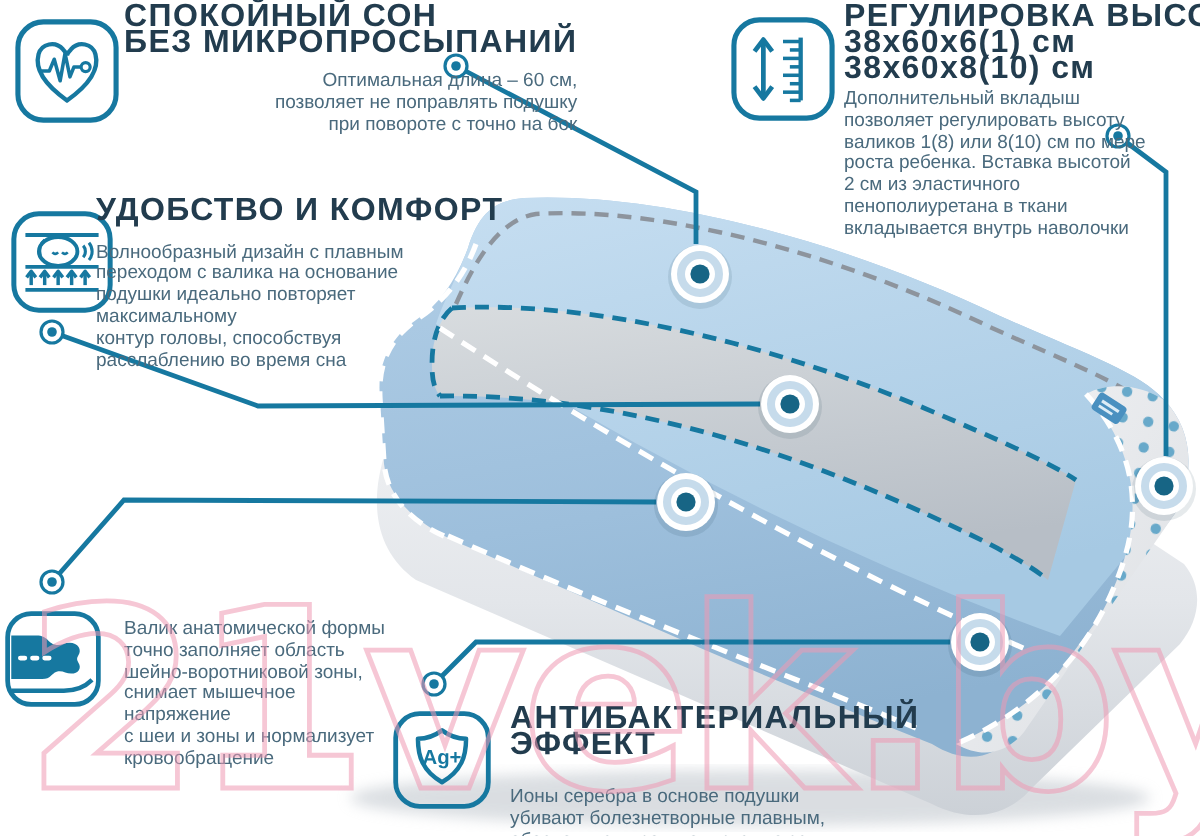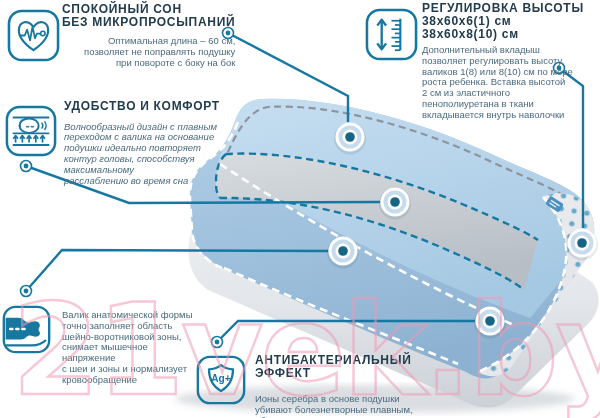--- a/index.html
+++ b/index.html
@@ -1,21 +1,21 @@
 <!DOCTYPE html>
 <html style="--accent: #1678a0; --title-color: #223c4e; --desc-color: #4a6a7d; --wm-color: #ef9ab4;"><head>
 <meta charset="utf-8">
 <style>
   html,body{margin:0;padding:0;background:#fff;}
   #canvas{position:relative;width:600px;height:418px;background:#fff;overflow:hidden;
           font-family:"Liberation Sans",sans-serif;}
   #canvas svg{display:block;}
   .layer{position:absolute;left:0;top:0;}
   .feature{position:absolute;}
-  .f-title{font-size:12px;font-weight:700;letter-spacing:.7px;line-height:12.6px;
+  .f-title{font-size:16px;font-weight:700;letter-spacing:.7px;line-height:12.6px;
            color:var(--title-color);white-space:nowrap;}
   .f-desc{font-size:9.5px;line-height:10.8px;color:var(--desc-color);}
   .f-desc div{white-space:nowrap;}
   .icon-box{position:absolute;}
   .wm{position:absolute;left:0;top:0;pointer-events:none;}
   .wm text{font-family:"DejaVu Sans",sans-serif;font-weight:700;}
 </style>
 </head>
 <body>
 
@@ -145,21 +145,21 @@
     </svg>
   </div>
   <div class="feature" style="left:62px;top:3px;">
     <div class="f-title">
       <div>СПОКОЙНЫЙ СОН</div>
       <div>БЕЗ МИКРОПРОСЫПАНИЙ</div>
     </div>
     <div class="f-desc" style="margin-top:8px;text-align:right;">
         <div>Оптимальная длина – 60 см,</div>
         <div>позволяет не поправлять подушку</div>
-        <div>при повороте с боку на бок</div>
+        <div>при повороте с точно на бок</div>
       </div>
   </div>
 
   <div class="icon-box" style="left:365px;top:8px;">
     <svg width="53" height="53" viewBox="0 0 54 54" fill="none" style="stroke:var(--accent)">
       <rect x="2" y="2" width="50" height="50" rx="13" stroke-width="2.6"></rect>
       <line x1="17" y1="13" x2="17" y2="41" stroke-width="2.4"></line>
       <path d="M12.5,18 L17,12 L21.5,18" stroke-width="2.4" stroke-linejoin="round"></path>
       <path d="M12.5,36 L17,42 L21.5,36" stroke-width="2.4" stroke-linejoin="round"></path>
       <line x1="36" y1="11" x2="36" y2="43" stroke-width="2.2"></line>
@@ -209,30 +209,30 @@
         <line x1="25" y1="39" x2="25" y2="32.5"></line>
           <path d="M22.6,35 L25,31.8 L27.4,35"></path>
         <line x1="32" y1="39" x2="32" y2="32.5"></line>
           <path d="M29.6,35 L32,31.8 L34.4,35"></path>
         <line x1="39" y1="39" x2="39" y2="32.5"></line>
           <path d="M36.6,35 L39,31.8 L41.4,35"></path>
       </g>
       <line x1="8" y1="41.5" x2="46" y2="41.5" stroke-width="2"></line>
     </svg>
   </div>
-  <div class="feature" style="left:64px;top:100px;">
+  <div class="feature" style="left:48px;top:100px;">
     <div class="f-title">
       <div>УДОБСТВО И КОМФОРТ</div>
     </div>
-    <div class="f-desc" style="margin-top:9px;font-style:italic;">
+    <div class="f-desc" style="margin-top:9px;">
         <div>Волнообразный дизайн с плавным</div>
         <div>переходом с валика на основание</div>
         <div>подушки идеально повторяет</div>
+        <div>максимальному</div>
         <div>контур головы, способствуя</div>
-        <div>максимальному</div>
         <div>расслаблению во время сна</div>
       </div>
   </div>
 
   <div class="icon-box" style="left:2px;top:305px;">
     <svg width="49" height="49" viewBox="0 0 54 54" fill="none" style="stroke:var(--accent)">
       <rect x="2" y="2" width="50" height="50" rx="13" stroke-width="2.6"></rect>
       <path d="M4,14 L18,14 C24,14 24,18 28,19 C31,20 33,18 36,18 C41,18 43,22 41,25
                C40,26.5 40,27.5 41,29 C43,32 41,35 37,35 C34,35 32,33 29,34
                C26,35 26,38 21,38 L4,38 Z" style="fill:var(--accent)" stroke="none"></path>

